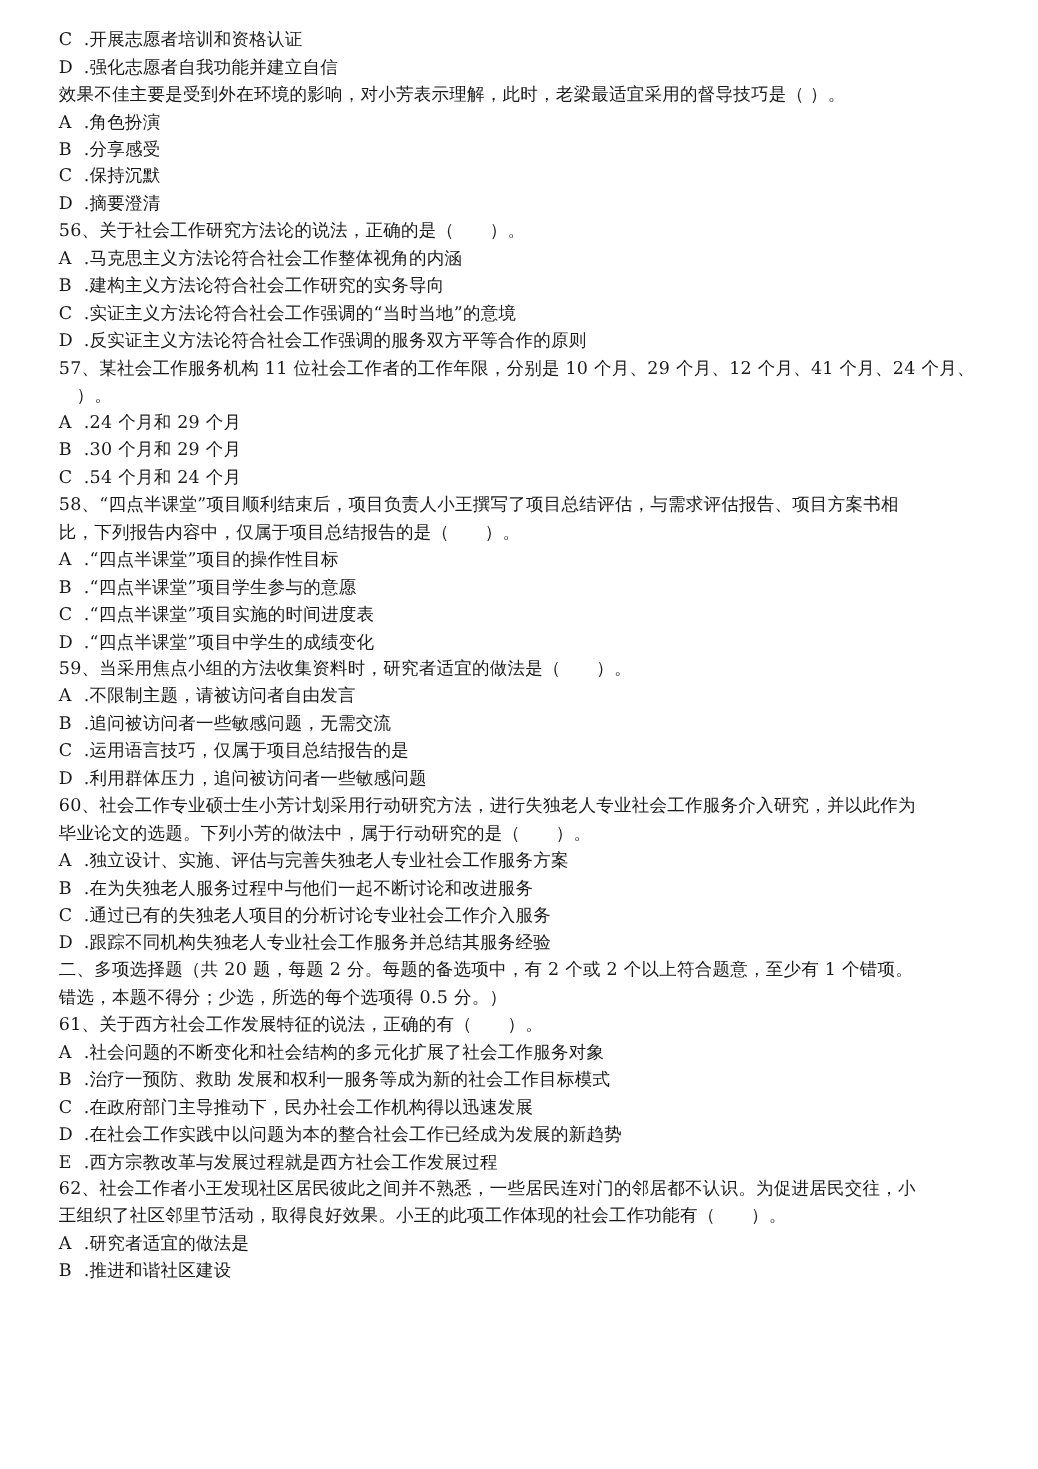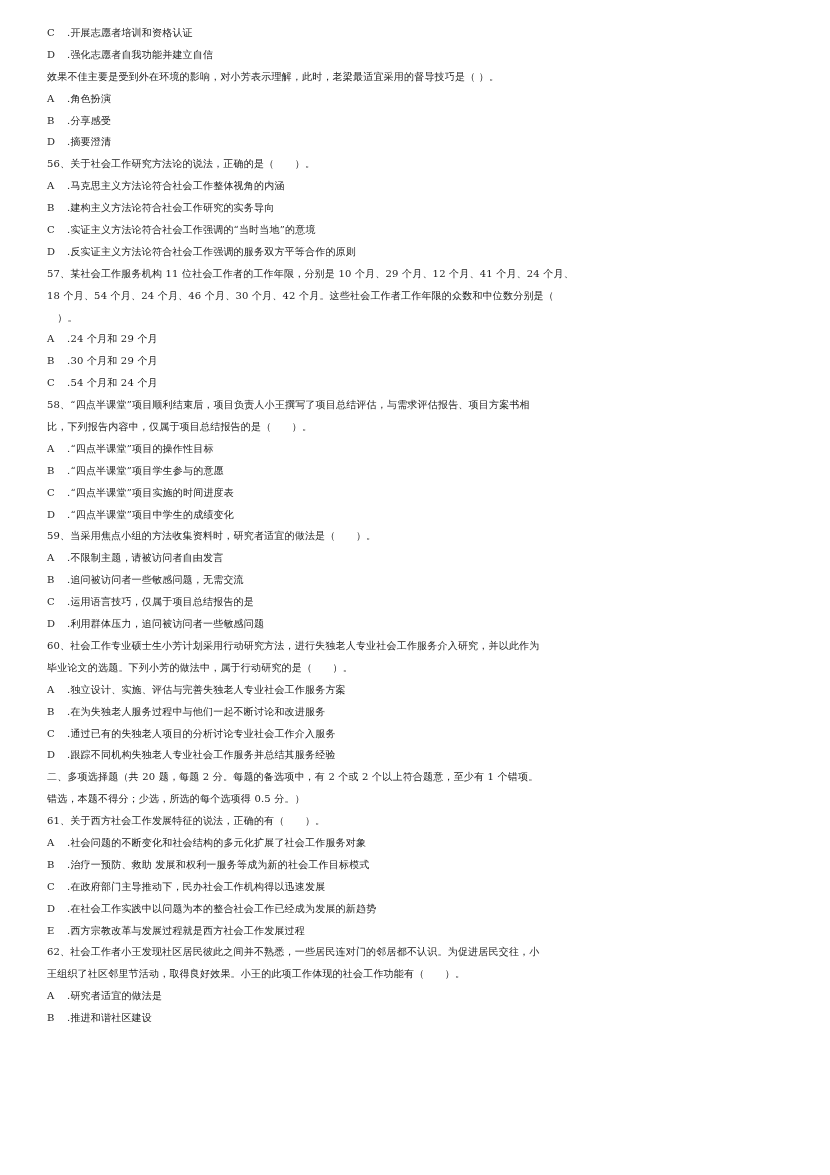--- a/index.html
+++ b/index.html
@@ -3,54 +3,54 @@
 <meta charset="utf-8">
 <style>
   html, body { margin: 0; padding: 0; background: #ffffff; }
   body {
     width: 830px; height: 1175px; overflow: hidden; position: relative;
     font-family: "DejaVu Serif", "Liberation Serif", serif;
     color: #1a1a1a;
   }
   .page { position: absolute; left: 47px; top: 22px; width: 760px; }
   .line {
-    font-size: 10px;
+    font-size: 14px;
     line-height: 21.9px;
     height: 21.9px;
     white-space: nowrap;
     letter-spacing: 0.2px;
   }
   .opt-letter { display: inline-block; width: 20px; }
 </style>
 </head>
 <body>
 
 <div class="page">
 
   <div class="line"><span class="opt-letter">C</span>.<span>开展志愿者培训和资格认证</span></div>
   <div class="line"><span class="opt-letter">D</span>.<span>强化志愿者自我功能并建立自信</span></div>
 
   <div>
     <div class="line">效果不佳主要是受到外在环境的影响，对小芳表示理解，此时，老梁最适宜采用的督导技巧是（ ）。</div>
     <div class="line"><span class="opt-letter">A</span>.<span>角色扮演</span></div>
     <div class="line"><span class="opt-letter">B</span>.<span>分享感受</span></div>
+    <div class="line"><span class="opt-letter">C</span>.<span>保持沉默</span></div>
     <div class="line"><span class="opt-letter">D</span>.<span>摘要澄清</span></div>
   </div>
 
   <div>
     <div class="line">56、关于社会工作研究方法论的说法，正确的是（　　）。</div>
     <div class="line"><span class="opt-letter">A</span>.<span>马克思主义方法论符合社会工作整体视角的内涵</span></div>
     <div class="line"><span class="opt-letter">B</span>.<span>建构主义方法论符合社会工作研究的实务导向</span></div>
     <div class="line"><span class="opt-letter">C</span>.<span>实证主义方法论符合社会工作强调的“当时当地”的意境</span></div>
     <div class="line"><span class="opt-letter">D</span>.<span>反实证主义方法论符合社会工作强调的服务双方平等合作的原则</span></div>
   </div>
 
   <div>
     <div class="line">57、某社会工作服务机构 11 位社会工作者的工作年限，分别是 10 个月、29 个月、12 个月、41 个月、24 个月、</div>
-    <div class="line">18 个月、54 个月、24 个月、46 个月、30 个月、42 个月。这些社会工作者工作年限的众数和中位数分别是（</div>
     <div class="line">　）。</div>
     <div class="line"><span class="opt-letter">A</span>.<span>24 个月和 29 个月</span></div>
     <div class="line"><span class="opt-letter">B</span>.<span>30 个月和 29 个月</span></div>
     <div class="line"><span class="opt-letter">C</span>.<span>54 个月和 24 个月</span></div>
   </div>
 
   <div>
     <div class="line">58、“四点半课堂”项目顺利结束后，项目负责人小王撰写了项目总结评估，与需求评估报告、项目方案书相</div>
     <div class="line">比，下列报告内容中，仅属于项目总结报告的是（　　）。</div>
     <div class="line"><span class="opt-letter">A</span>.<span>“四点半课堂”项目的操作性目标</span></div>

